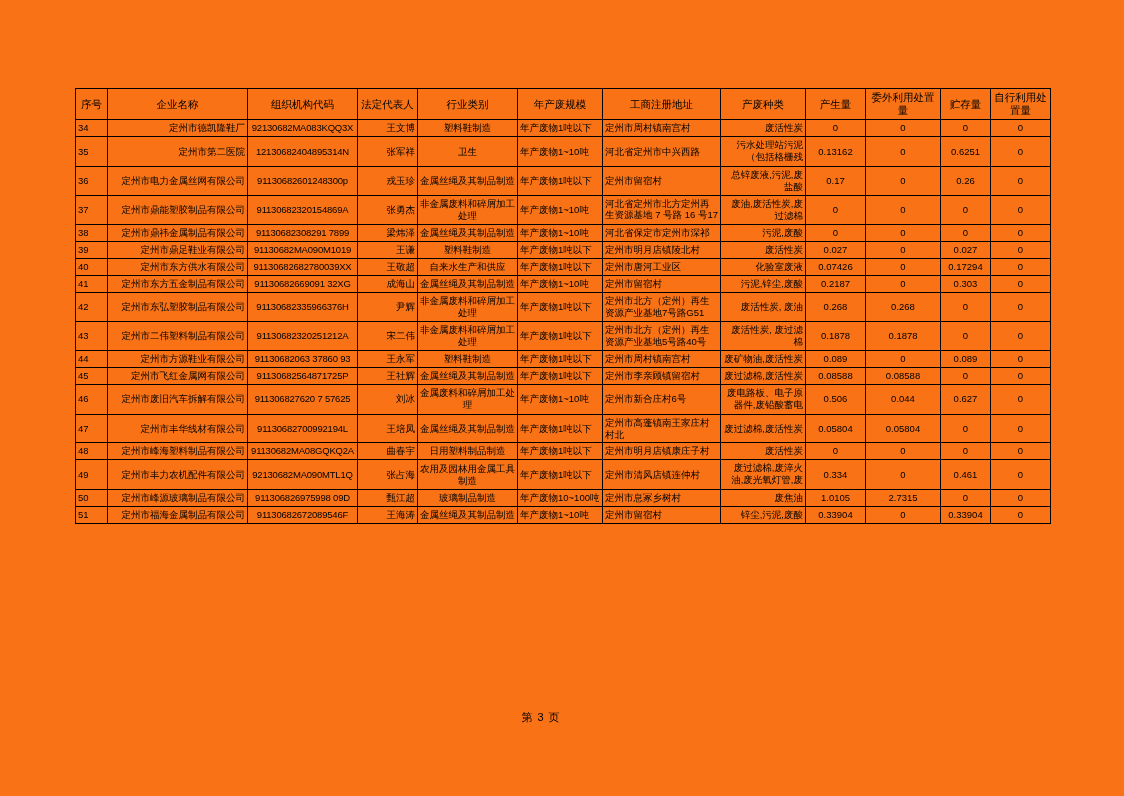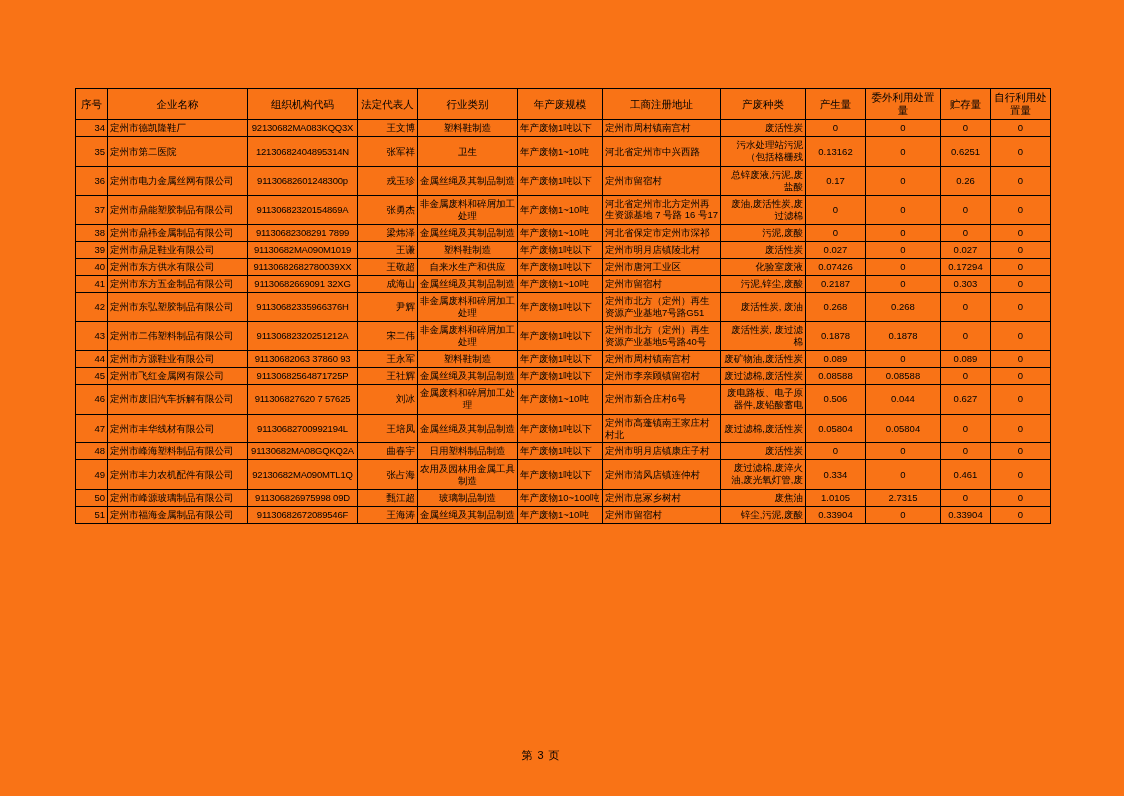--- a/index.html
+++ b/index.html
@@ -56,34 +56,34 @@
   col.c3 { width: 60px; }
   col.c4 { width: 100px; }
   col.c5 { width: 85px; }
   col.c6 { width: 118px; }
   col.c7 { width: 85px; }
   col.c8 { width: 60px; }
   col.c9 { width: 75px; }
   col.c10 { width: 50px; }
   col.c11 { width: 60px; }
 
-  .c-num { text-align: right; }
-  .c-name { text-align: left; }
+  .c-num { text-align: left; }
+  .c-name { text-align: right; }
   .c-code { text-align: center; font-size: 9px; letter-spacing: -0.2px; margin-left: 39px; }
   .c-rep { text-align: right; }
   .c-ind { text-align: center; }
   .c-scale { text-align: left; font-size: 9px; }
   .c-addr { text-align: left; padding-left: 4px; font-size: 9px; margin-left: 13px; }
   .c-kind { text-align: right; padding-left: 3px; font-size: 9px; }
   .c-val { text-align: center; font-size: 9.5px; }
 
   .footer {
     position: absolute;
     left: 0;
-    top: 748px;
+    top: 710px;
     width: 1082px;
     text-align: center;
     font-size: 11px;
     letter-spacing: 1px;
   }
   .clip {
     display: block;
     max-height: 2.6em;
     overflow: hidden;
   }

